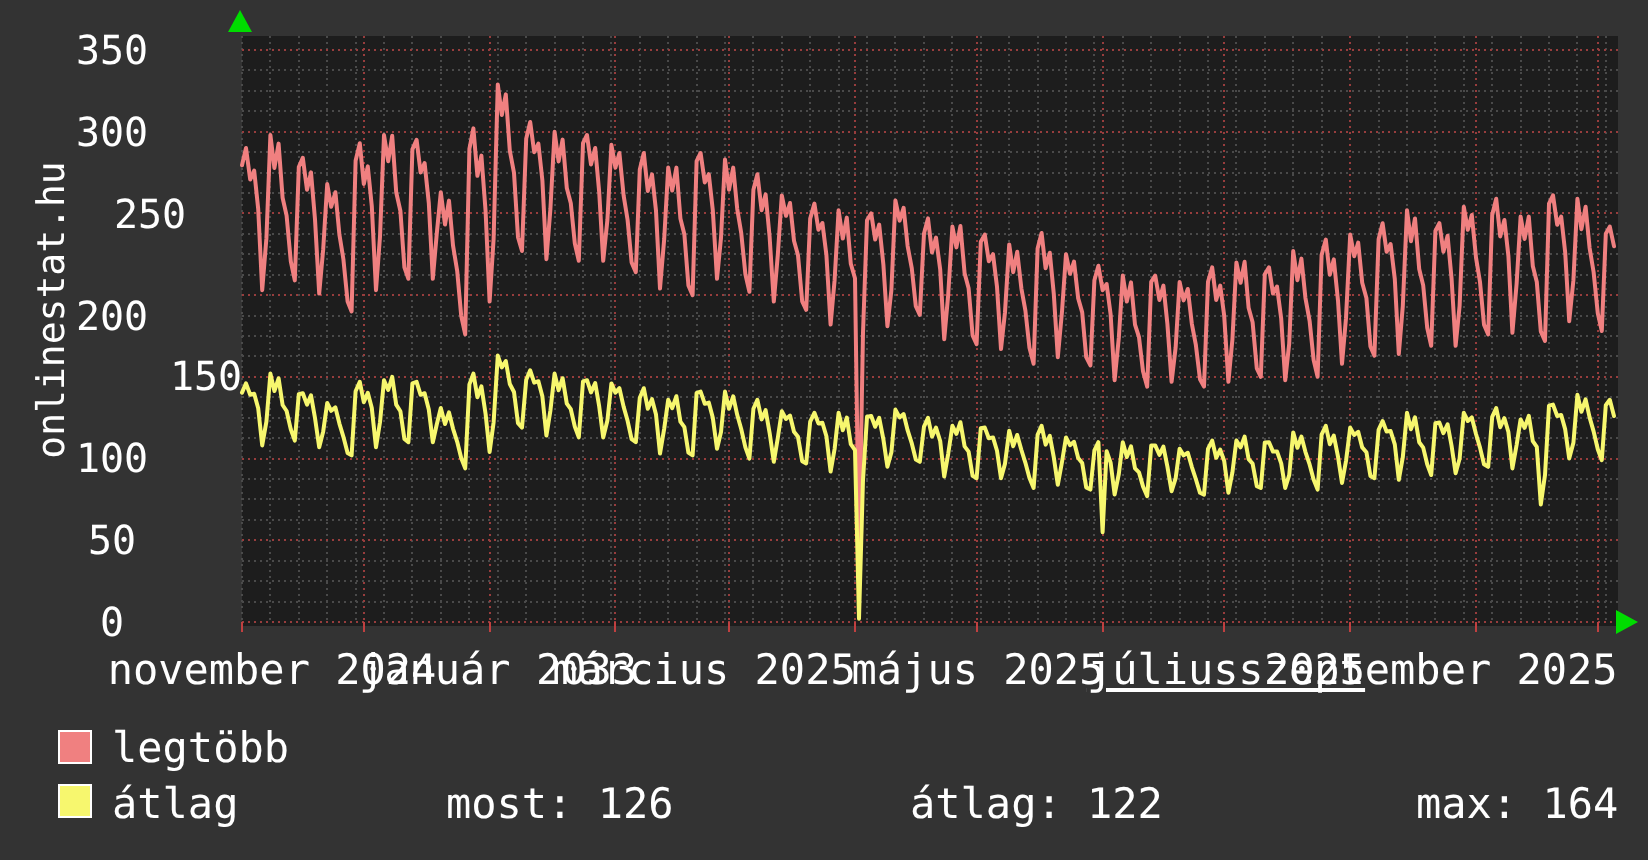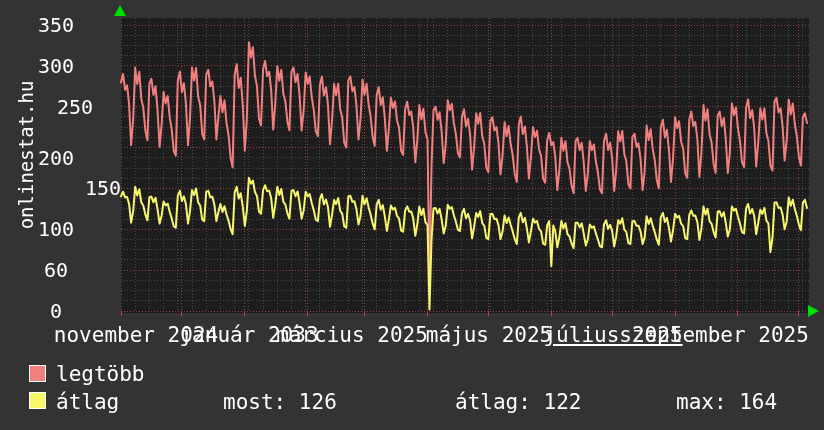--- a/index.html
+++ b/index.html
@@ -159,37 +159,37 @@
     <div class="arrow-right" style="border-left-color: rgb(0, 221, 0);"></div>
   </div>
 
   <div id="ylabels">
       <div class="ylabel" style="top: 12px;">350</div>
       <div class="ylabel" style="top: 52.8571px;">300</div>
       <div class="ylabel" style="top: 93.7143px; padding-left: 19px;">250</div>
       <div class="ylabel" style="top: 134.571px; margin-top: 10px;">200</div>
       <div class="ylabel" style="top: 175.429px; margin-left: 47px;">150</div>
       <div class="ylabel" style="top: 216.286px;">100</div>
-      <div class="ylabel" style="top: 257.143px;">60</div>
+      <div class="ylabel" style="top: 257.143px;">50</div>
       <div class="ylabel" style="top: 298px;">0</div>
     </div>
   <div id="xlabels">
       <div class="xlabel" style="left: 136px;">november 2024</div>
       <div class="xlabel" style="left: 249px;">január 2033</div>
       <div class="xlabel" style="left: 352px;">március 2025</div>
       <div class="xlabel" style="left: 489px;">május 2025</div>
       <div class="xlabel" style="left: 613px; text-decoration: underline;">július 2025</div>
       <div class="xlabel" style="left: 714px;">szeptember 2025</div>
     </div>
 
   <div>
     <span class="swatch" id="swatch1" style="top: 365px; background: rgb(240, 128, 128);"></span>
     <span class="legend-text" style="left:56px;top:362px">legtöbb</span>
 
     <span class="swatch" id="swatch2" style="top: 392px; background: rgb(247, 247, 110);"></span>
     <span class="legend-text" style="left:56px;top:390px">átlag</span>
 
     <span class="legend-text" style="left:223px;top:390px">most: 126</span>
     <span class="legend-text" style="left:455px;top:390px">átlag: 122</span>
-    <span class="legend-text" style="left:676px;top:390px">max: 164</span>
+    <span class="legend-text" style="left:708px;top:390px">max: 164</span>
   </div>
 
 </div>
 
 </body></html>

